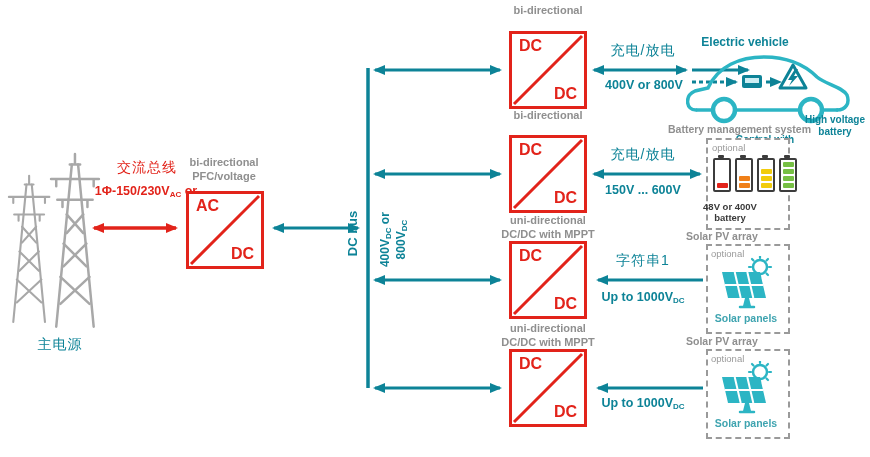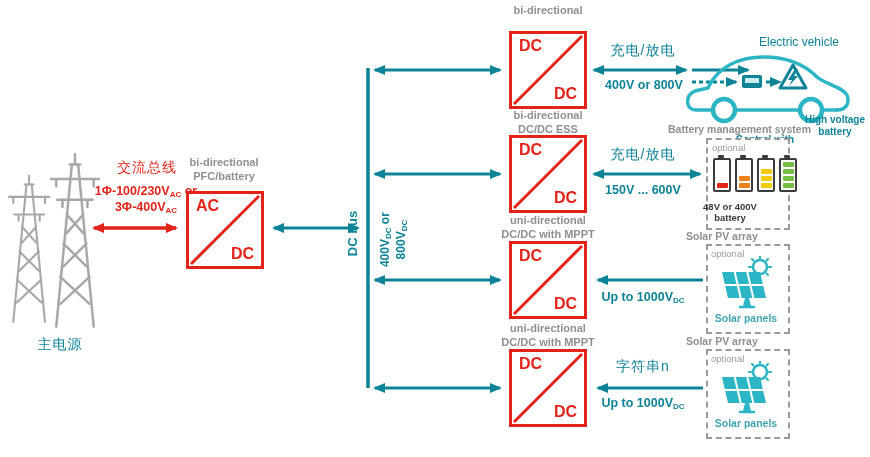--- a/index.html
+++ b/index.html
@@ -76,26 +76,25 @@
         <path d="M13,88 L35,110 M35,88 L13,110"></path>
         <path d="M10,120 L38,146 M38,120 L10,146"></path>
       </g>
     </defs>
     <use href="#pylon" transform="translate(2,26) scale(0.88)"></use>
     <use href="#pylon" transform="translate(44,4) scale(1.04)"></use>
   </svg>
   <div class="abs cn-lbl t-red center" style="left:94px;top:159px;width:106px">交流总线</div>
 
   <div class="abs cn-lbl t-teal center" style="left:14px;top:336px;width:92px">主电源</div>
-  <div class="abs spec t-red center" style="left:82px;top:184px;width:128px"><span>1Φ-100/230V</span><span class="sub">AC</span><span> or</span></div>
-  <div class="abs spec t-red center" style="left:82px;top:200px;width:128px"><span>3Φ-400V</span><span class="sub">AC</span></div>
+  <div class="abs spec t-red center" style="left:82px;top:184px;width:128px"><span>1Φ-150/230V</span><span class="sub">AC</span><span> or</span></div>
 
   <div class="abs box-title" style="left:166px;top:156px;width:116px">
     <div>bi-directional</div>
-      <div>PFC/battery</div>
+      <div>PFC/voltage</div>
   </div>
   <div class="conv" style="left:186px;top:191px">
     <svg width="72" height="72">
         <line x1="2" y1="70" x2="70" y2="2" stroke="#e2231a" stroke-width="3"></line>
       </svg>
     <span class="c-top">AC</span>
     <span class="c-bot">DC</span>
   </div>
 
   <div class="abs rot spec t-teal center" style="left:320px;top:226px;width:64px;font-size:13px">DC bus</div>
@@ -110,21 +109,20 @@
   <div class="conv" style="left:509px;top:31px">
     <svg width="72" height="72">
         <line x1="2" y1="70" x2="70" y2="2" stroke="#e2231a" stroke-width="3"></line>
       </svg>
     <span class="c-top">DC</span>
     <span class="c-bot">DC</span>
   </div>
 
   <div class="abs box-title" style="left:488px;top:109px;width:120px">
     <div>bi-directional</div>
-      <div>DC/DC ESS</div>
   </div>
   <div class="conv" style="left:509px;top:135px">
     <svg width="72" height="72">
         <line x1="2" y1="70" x2="70" y2="2" stroke="#e2231a" stroke-width="3"></line>
       </svg>
     <span class="c-top">DC</span>
     <span class="c-bot">DC</span>
   </div>
 
   <div class="abs box-title" style="left:488px;top:214px;width:120px">
@@ -150,26 +148,26 @@
     <span class="c-top">DC</span>
     <span class="c-bot">DC</span>
   </div>
 
   <div class="abs cn-lbl t-teal center" style="left:588px;top:42px;width:110px">充电/放电</div>
   <div class="abs spec t-teal center" style="left:589px;top:78px;width:110px">400V or 800V</div>
 
   <div class="abs cn-lbl t-teal center" style="left:588px;top:146px;width:110px">充电/放电</div>
   <div class="abs spec t-teal center" style="left:588px;top:183px;width:110px">150V ... 600V</div>
 
+  <div class="abs cn-lbl t-teal center" style="left:588px;top:252px;width:110px">字符串1</div>
   <div class="abs spec t-teal center" style="left:588px;top:290px;width:110px"><span>Up to 1000V</span><span class="sub">DC</span></div>
 
-  <div class="abs cn-lbl t-teal center" style="left:588px;top:358px;width:110px">字符串n</div>
   <div class="abs spec t-teal center" style="left:588px;top:396px;width:110px"><span>Up to 1000V</span><span class="sub">DC</span></div>
 
-  <div class="abs center" style="left:734px;top:35px;width:130px;font-size:12px;font-weight:normal;color:#0d8397">Electric vehicle</div>
+  <div class="abs center" style="left:680px;top:35px;width:130px;font-size:12px;font-weight:bold;color:#0d8397">Electric vehicle</div>
   <svg class="abs" style="left:686px;top:34px" width="184" height="94" viewBox="0 0 184 94">
     <path d="M 10,76 C 0,76 -2,62 9,57 L 22,54 C 32,32 54,23 78,23 C 102,23 119,31 131,43 C 139,50 157,53 161,61 C 164,69 160,76 151,76" fill="none" stroke="#2cb5c4" stroke-width="3.5" stroke-linecap="round"></path>
     <line x1="10" y1="76" x2="152" y2="76" stroke="#2cb5c4" stroke-width="3.5"></line>
     <circle cx="38" cy="76" r="11" fill="#fff" stroke="#2cb5c4" stroke-width="4.5"></circle>
     <circle cx="125" cy="76" r="11" fill="#fff" stroke="#2cb5c4" stroke-width="4.5"></circle>
     <rect x="56" y="41" width="20" height="13" rx="2" fill="#0d8397"></rect>
     <rect x="59" y="44" width="14" height="5" fill="#cdeef3"></rect>
     <polygon points="107,31 120,54 94,54" fill="#fff" stroke="#0d8397" stroke-width="3" stroke-linejoin="round"></polygon>
     <polygon points="109,35 102,46 106,46 103,52 112,42 108,42 112,35" fill="#0d8397"></polygon>
   </svg>

